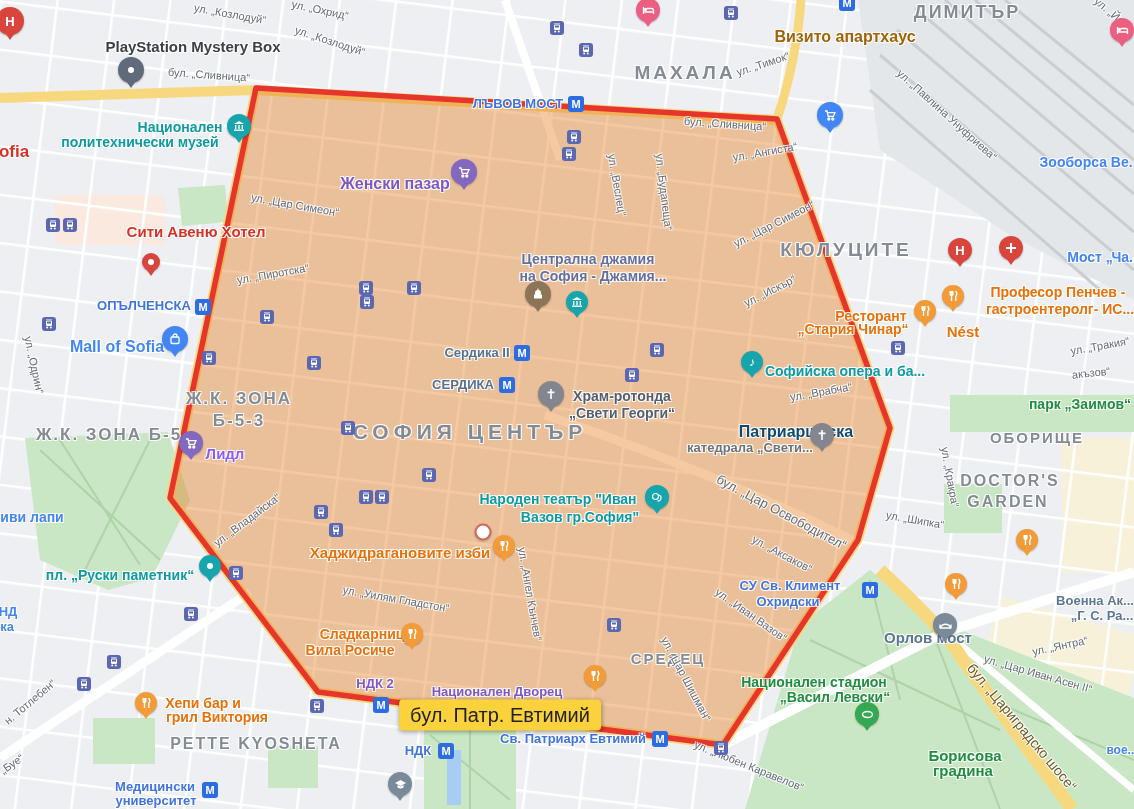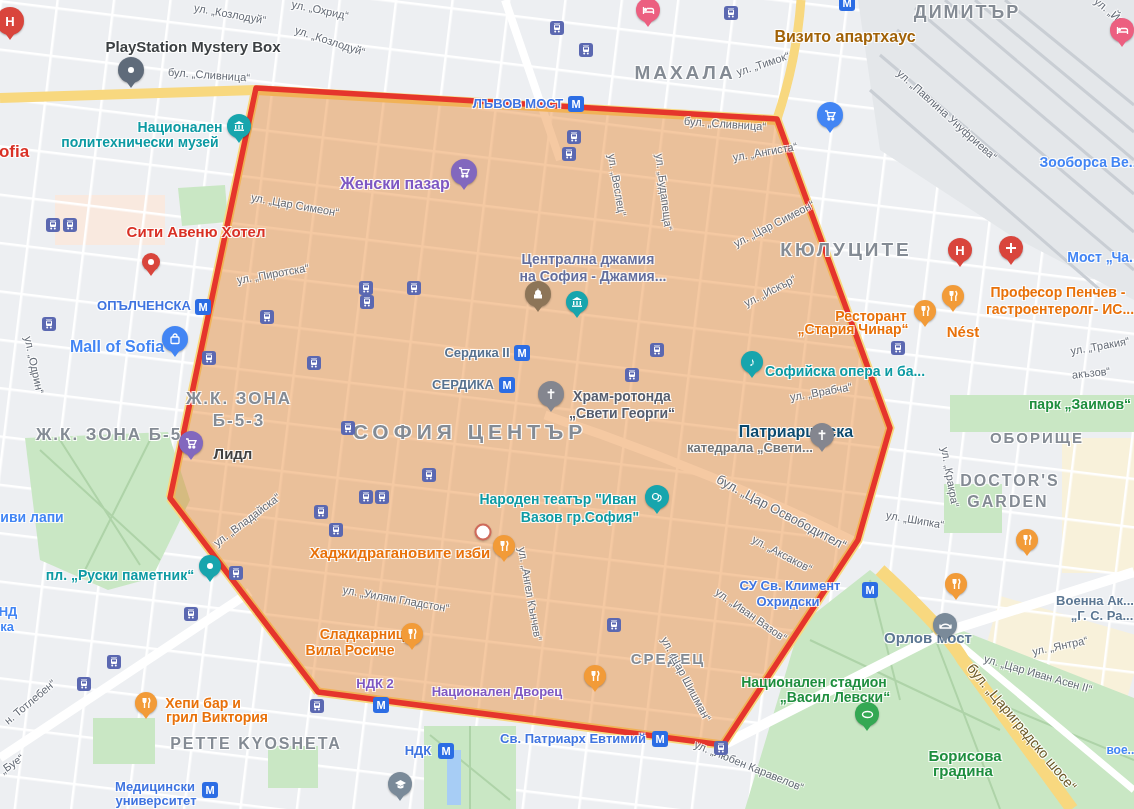--- a/index.html
+++ b/index.html
@@ -162,21 +162,21 @@
     <div class="lbl poi" style="left: 845px; top: 371px; color: rgb(13, 154, 163); font-size: 14px;">Софийска опера и ба...</div>
     <div class="lbl poi" style="left: 871px; top: 316px; color: rgb(232, 113, 10); font-size: 14px;">Ресторант</div>
     <div class="lbl poi" style="left: 853px; top: 329px; color: rgb(232, 113, 10); font-size: 14px;">„Стария Чинар“</div>
     <div class="lbl poi" style="left: 963px; top: 332px; color: rgb(232, 113, 10); font-size: 15px;">Nést</div>
     <div class="lbl poi" style="left: 1058px; top: 292px; color: rgb(232, 113, 10); font-size: 14px;">Професор Пенчев -</div>
     <div class="lbl poi" style="left: 1060px; top: 309px; color: rgb(232, 113, 10); font-size: 14px;">гастроентеролг- ИС...</div>
     <div class="lbl poi" style="left: 1080px; top: 404px; color: rgb(30, 142, 62); font-size: 14px;">парк „Заимов“</div>
     <div class="lbl poi" style="left: 558px; top: 499px; color: rgb(13, 154, 163); font-size: 14px;">Народен театър "Иван</div>
     <div class="lbl poi" style="left: 580px; top: 517px; color: rgb(13, 154, 163); font-size: 14px;">Вазов гр.София"</div>
     <div class="lbl poi" style="left: 400px; top: 553px; color: rgb(232, 113, 10); font-size: 15px;">Хаджидрагановите изби</div>
-    <div class="lbl poi" style="left: 225px; top: 454px; color: #404040; font-size: 15px; margin-left: 8px;">Лидл</div>
+    <div class="lbl poi" style="left: 225px; top: 454px; color: #8b5cf6; font-size: 15px;">Лидл</div>
     <div class="lbl poi" style="left: 120px; top: 575px; color: rgb(13, 154, 163); font-size: 14px;">пл. „Руски паметник“</div>
     <div class="lbl poi" style="left: 790px; top: 586px; color: rgb(63, 116, 224); font-size: 13px;">СУ Св. Климент</div>
     <div class="lbl poi" style="left: 788px; top: 602px; color: rgb(63, 116, 224); font-size: 13px;">Охридски</div>
     <div class="lbl poi" style="left: 884px; top: 638px; color: rgb(92, 119, 147); font-size: 15px; margin-left: 44px;">Орлов мост</div>
     <div class="lbl poi" style="left: 1095px; top: 601px; color: rgb(92, 119, 147); font-size: 13px;">Военна Ак...</div>
     <div class="lbl poi" style="left: 1102px; top: 616px; color: rgb(92, 119, 147); font-size: 13px;">„Г. С. Ра...</div>
     <div class="lbl poi" style="left: 814px; top: 682px; color: rgb(30, 142, 62); font-size: 14px;">Национален стадион</div>
     <div class="lbl poi" style="left: 835px; top: 697px; color: rgb(30, 142, 62); font-size: 14px;">„Васил Левски“</div>
     <div class="lbl poi" style="left: 965px; top: 756px; color: rgb(30, 142, 62); font-size: 15px;">Борисова</div>
     <div class="lbl poi" style="left: 963px; top: 771px; color: rgb(30, 142, 62); font-size: 15px;">градина</div>
@@ -730,13 +730,14 @@
     <div class="pin" style="left: 400px; top: 801px;">
       <div class="head" style="width: 24px; height: 24px; background: rgb(122, 138, 153);">
         <svg width="13" height="13" viewBox="0 0 13 13" fill="#fff">
           <polygon points="6.5,2 12,5 6.5,8 1,5"></polygon>
           <path d="M3.5 7v2.5c1.8 1.4 4.2 1.4 6 0V7l-3 1.6z"></path>
         </svg>
       </div>
       <div class="tail" style="border-top: 7px solid rgb(122, 138, 153);"></div>
     </div>
     <div class="whitedot" style="left: 483px; top: 532px;"></div>
+    <div class="overlay-label" style="left: 500px; top: 715px;">бул. Патр. Евтимий</div>
   </div>
 
 </body></html>

